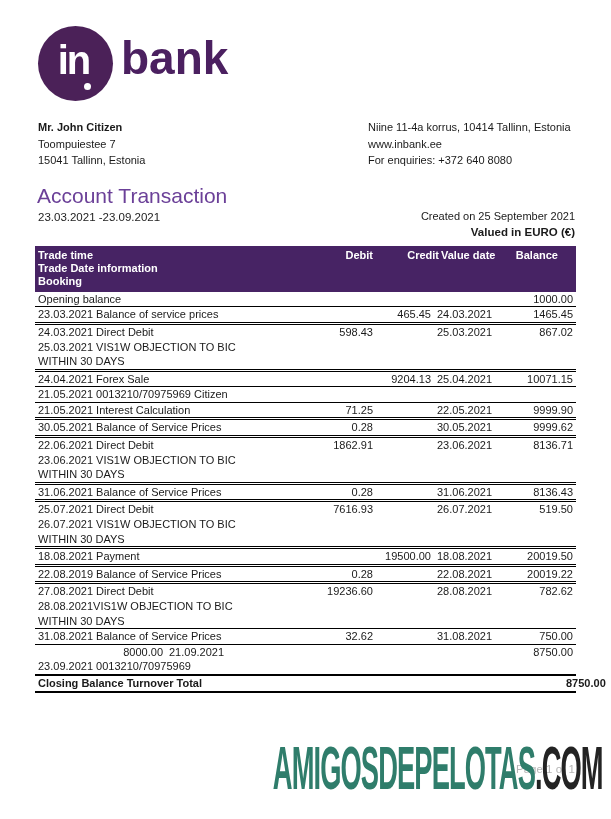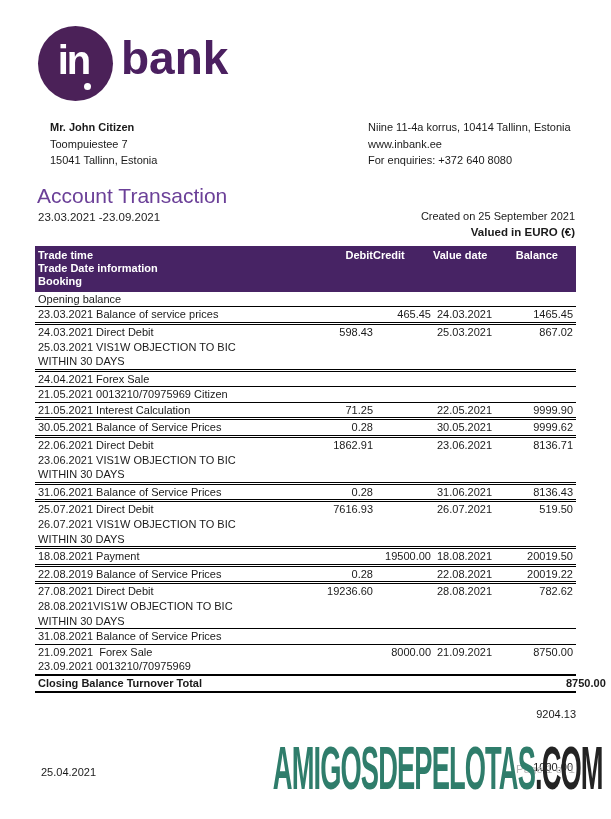--- a/index.html
+++ b/index.html
@@ -19,43 +19,43 @@
   }
   .logo-hang-dot{
     position:absolute;width:7px;height:7px;border-radius:50%;background:#fff;
     left:46px;top:57px;
   }
   .logo-bank{
     position:absolute;left:121px;top:31px;font-size:46px;font-weight:bold;
     color:var(--wordmark,#4B2060);letter-spacing:0;
   }
   
-  .cust-block{position:absolute;left:38px;top:119px;font-size:11px;line-height:16.5px;margin-left:12px;}
+  .cust-block{position:absolute;left:38px;top:119px;font-size:11px;line-height:16.5px;}
   .cust-name{font-weight:bold;}
   .bank-block{position:absolute;left:368px;top:119px;font-size:11px;line-height:16.5px;}
   
   .title{position:absolute;left:37px;top:184px;font-size:21px;color:var(--title,#6B4098);}
   .period{position:absolute;left:38px;top:211px;font-size:11.5px;color:#222;}
   .created{position:absolute;right:36px;top:210px;font-size:11px;text-align:right;}
   .valued{position:absolute;right:36px;top:226px;font-size:11.5px;font-weight:bold;text-align:right;}
   
   .table{position:absolute;left:35px;top:246px;width:541px;}
   .thead{
     display:flex;background:var(--header-bg,#472364);color:#fff;font-weight:bold;
     font-size:11px;padding:3px 0 4px 0;align-items:flex-start;
   }
   .thead div{line-height:12.9px;}
   .h-col1{flex:0 0 265px;padding-left:3px;}
   .h-debit{flex:0 0 70px;text-align:right;line-height:12.9px;}
-  .h-credit{flex:0 0 58px;line-height:12.9px;}
+  .h-credit{flex:0 0 58px;text-align:right;line-height:12.9px;margin-left:8px;}
   .h-vdate{flex:0 0 75px;padding-left:2px;box-sizing:border-box;line-height:12.9px;}
   .h-balance{flex:1 1 auto;text-align:right;padding-right:18px;line-height:12.9px;}
   .t-row{display:flex;height:14.6px;line-height:14.6px;font-size:11px;}
   .t-row.bold{font-weight:bold;gap:15px;}
-  .b-thin{border-bottom:1px solid #000;flex-direction:column;}
+  .b-thin{border-bottom:1px solid #000;}
   .b-double{border-bottom:3px double #000;}
   .b-solid2{border-bottom:2px solid #000;}
   .b-none{border-bottom:none;}
   .c-desc{flex:0 0 265px;padding-left:3px;white-space:pre;overflow:visible;}
   .c-debit{flex:0 0 70px;text-align:right;}
   .c-credit{flex:0 0 58px;text-align:right;}
   .c-vdate{flex:0 0 75px;padding-left:6px;box-sizing:border-box;}
   .c-balance{flex:1 1 auto;text-align:right;padding-right:3px;}
   
   .page-label{
@@ -258,21 +258,20 @@
           <span class="c-balance"></span>
         </div>
         <div class="t-row b-thin">
           <span class="c-desc">31.08.2021 Balance of Service Prices</span>
           <span class="c-debit">32.62</span>
           <span class="c-credit"></span>
           <span class="c-vdate">31.08.2021</span>
           <span class="c-balance">750.00</span>
         </div>
         <div class="t-row b-none">
-          <span class="c-desc">21.09.2021  Forex Sale</span>
           <span class="c-debit"></span>
           <span class="c-credit">8000.00</span>
           <span class="c-vdate">21.09.2021</span>
           <span class="c-balance">8750.00</span>
         </div>
         <div class="t-row b-solid2">
           <span class="c-desc">23.09.2021 0013210/70975969</span>
           <span class="c-debit"></span>
           <span class="c-credit"></span>
           <span class="c-vdate"></span>

